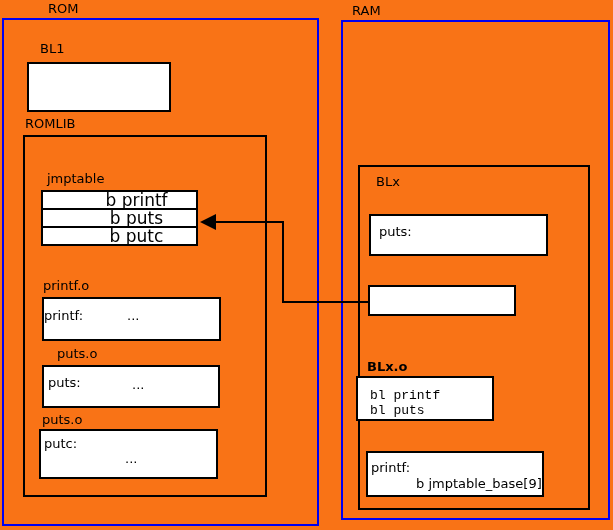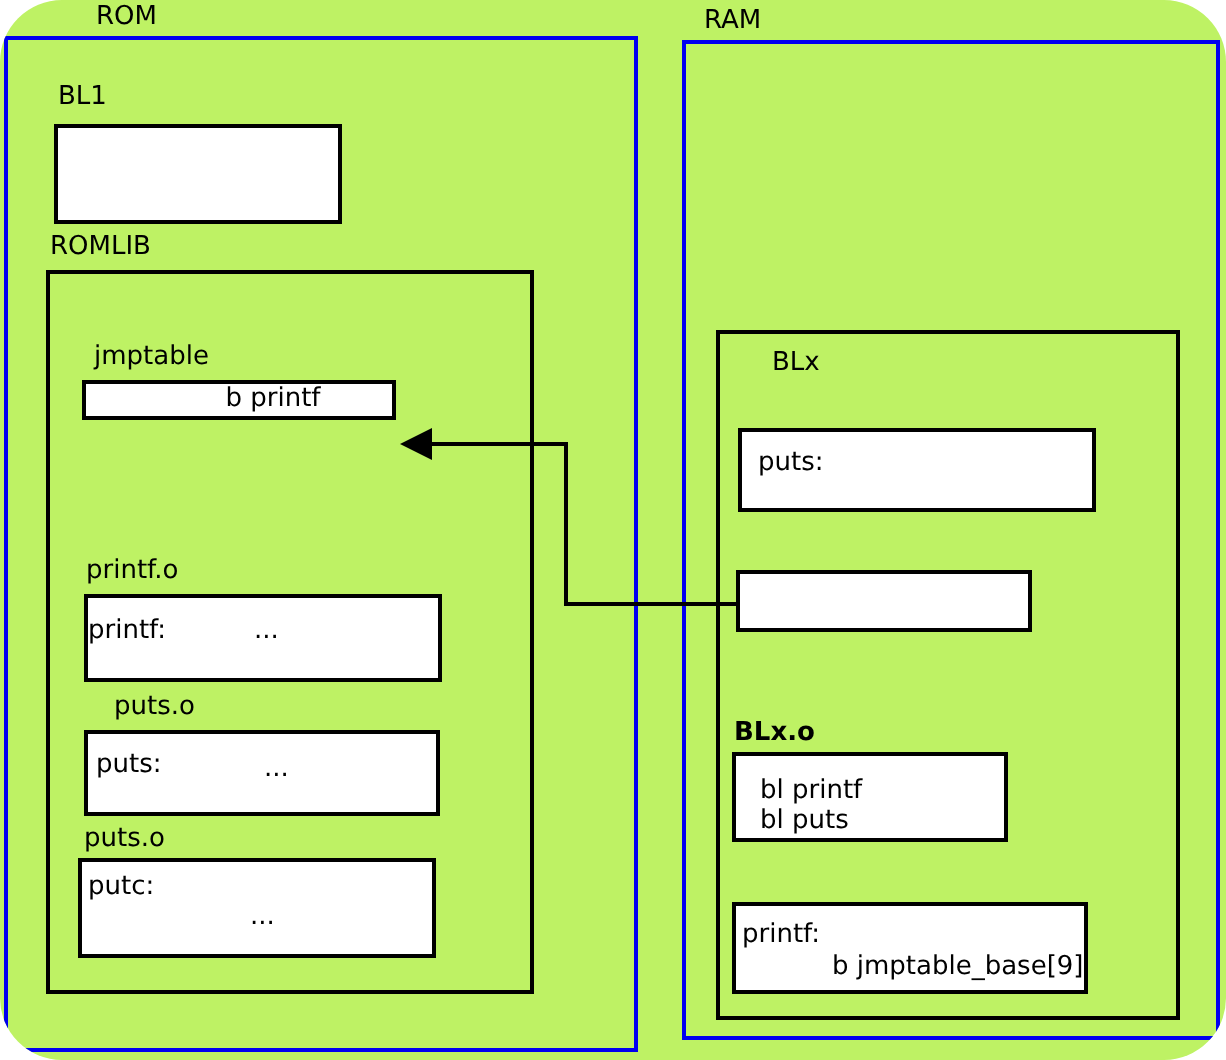--- a/index.html
+++ b/index.html
@@ -1,49 +1,51 @@
 <!DOCTYPE html>
 <html style="--region-border: #0000f0; --box-border: #000000;"><head>
 <meta charset="utf-8">
 <style>
   html,body{margin:0;padding:0;background:#fff;}
   .canvas{
-    position:relative;width:613px;height:530px;background:#bef264;
+    position:relative;width:613px;height:530px;background:#f97316;
     font-family:"DejaVu Sans","Liberation Sans",sans-serif;
-    font-size:13px;color:#000;overflow:hidden;border-radius:31px;
+    font-size:13px;color:#000;overflow:hidden;
   }
   .abs{position:absolute;}
   .label{white-space:nowrap;line-height:15px;}
   .region-box{border:2px solid var(--region-border,#0000f0);background:transparent;box-sizing:border-box;}
   .box{border:2px solid var(--box-border,#000);background:#fff;box-sizing:border-box;}
   .jrow{
     box-sizing:border-box;height:20px;border:2px solid var(--box-border,#000);
-    background:#fff;text-align:center;line-height:16px;font-size:13px;padding-left:34px;
+    background:#fff;text-align:center;line-height:16px;font-size:17px;padding-left:34px;
   }
   .jrow + .jrow{margin-top:-2px;}
   .arrow-svg{position:absolute;left:0;top:0;pointer-events:none;}
   .twolines span{display:block;line-height:15px;}
 </style>
 </head>
 <body>
 
 <div class="canvas">
 
   <div class="abs label" style="left:48px;top:1px;">ROM</div>
   <div class="abs region-box" style="left:2px;top:18px;width:317px;height:508px;"></div>
 
-  <div class="abs label" style="left:29px;top:41px;">BL1</div>
+  <div class="abs label" style="left:40px;top:41px;">BL1</div>
   <div class="abs box" style="left:27px;top:62px;width:144px;height:50px;"></div>
 
   <div class="abs label" style="left:25px;top:116px;">ROMLIB</div>
   <div class="abs box" style="left:23px;top:135px;width:244px;height:362px;background:transparent;"></div>
 
   <div class="abs label" style="left:47px;top:171px;">jmptable</div>
   <div class="abs" style="left:41px;top:190px;width:157px;">
     <div class="jrow">b printf</div>
+    <div class="jrow">b puts</div>
+    <div class="jrow">b putc</div>
   </div>
 
   <div class="abs label" style="left:43px;top:278px;">printf.o</div>
   <div class="abs box" style="left:42px;top:297px;width:179px;height:44px;">
     <span class="abs" style="left:0px;top:9px;">printf:</span>
     <span class="abs" style="left:83px;top:9px;">...</span>
   </div>
 
   <div class="abs label" style="left:57px;top:346px;">puts.o</div>
   <div class="abs box" style="left:42px;top:365px;width:178px;height:43px;">
@@ -54,30 +56,30 @@
   <div class="abs label" style="left:42px;top:412px;">puts.o</div>
   <div class="abs box" style="left:39px;top:429px;width:179px;height:50px;">
     <span class="abs" style="left:3px;top:5px;">putc:</span>
     <span class="abs" style="left:84px;top:20px;">...</span>
   </div>
 
   <div class="abs label" style="left:352px;top:3px;">RAM</div>
   <div class="abs region-box" style="left:341px;top:20px;width:269px;height:500px;"></div>
 
   <div class="abs box" style="left:358px;top:165px;width:232px;height:345px;background:transparent;"></div>
-  <div class="abs label" style="left:386px;top:174px;">BLx</div>
+  <div class="abs label" style="left:376px;top:174px;">BLx</div>
 
   <div class="abs box" style="left:369px;top:214px;width:179px;height:42px;">
     <span class="abs" style="left:8px;top:8px;">puts:</span>
   </div>
 
   <div class="abs box" style="left:368px;top:285px;width:148px;height:31px;"></div>
 
   <div class="abs label" style="left:367px;top:359px;font-weight:bold;">BLx.o</div>
-  <div class="abs box twolines" style="left:366px;top:376px;width:138px;height:45px;">
+  <div class="abs box twolines" style="left:356px;top:376px;width:138px;height:45px;font-family:Liberation Mono, monospace;">
     <div class="abs" style="left:12px;top:10px;">
       <span>bl printf</span>
       <span>bl puts</span>
     </div>
   </div>
 
   <div class="abs box" style="left:366px;top:451px;width:178px;height:46px;">
     <span class="abs" style="left:3px;top:7px;">printf:</span>
     <span class="abs" style="left:48px;top:23px;">b jmptable_base[9]</span>
   </div>

